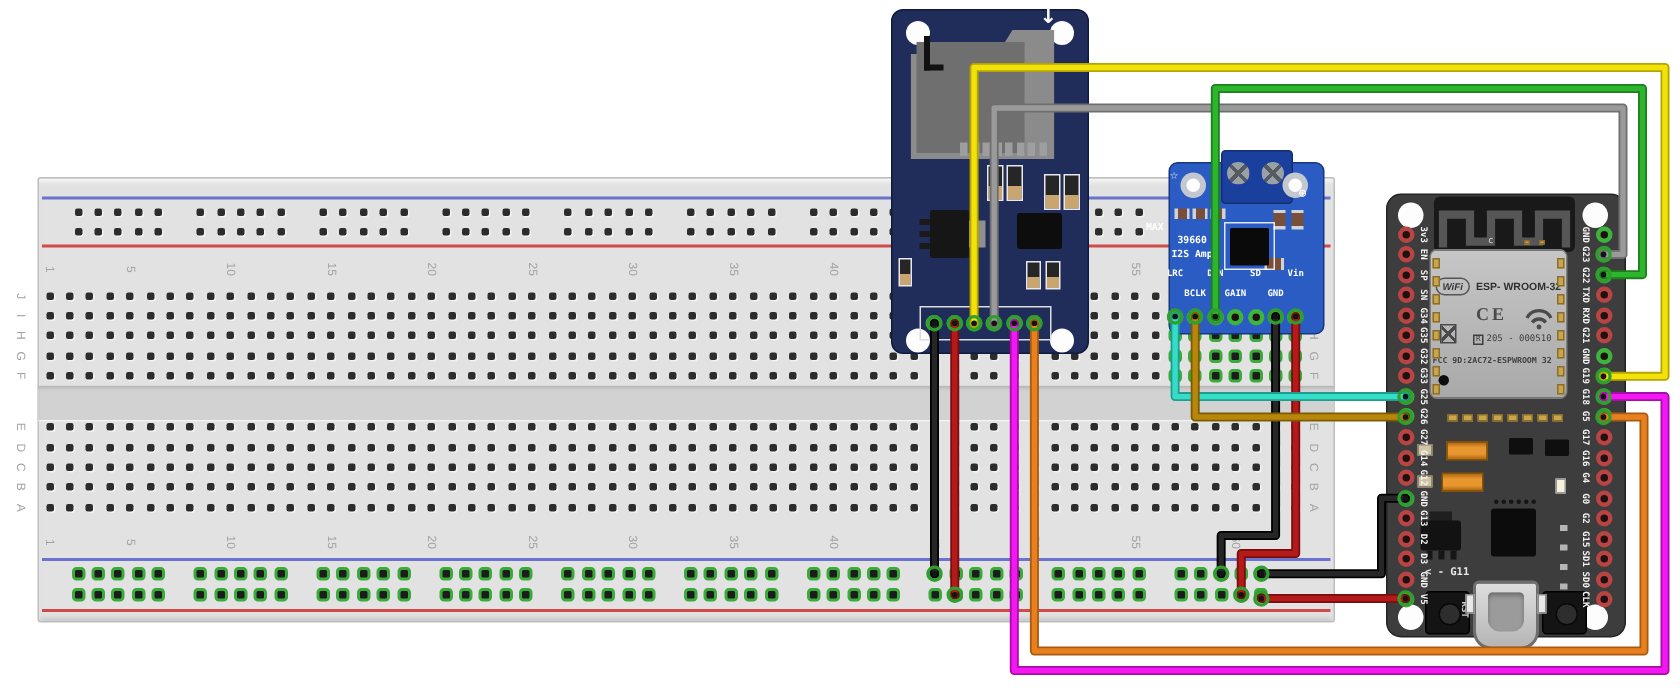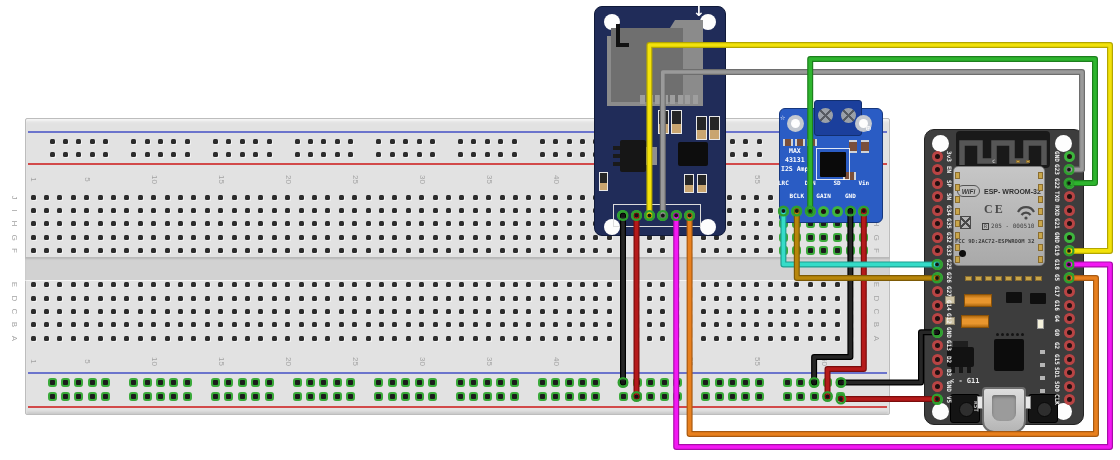--- a/index.html
+++ b/index.html
@@ -969,22 +969,22 @@
   <div class="mhole" style="left:859px;top:119px;width:9px;height:9px;z-index:2;"></div>
   <div class="silk" style="left:780px;top:112px;font-size:9px;z-index:2;">☆</div>
   <div class="silk" style="left:793px;top:120px;font-size:8px;z-index:2;">⊖</div>
   <div class="silk" style="left:866px;top:124px;font-size:8px;z-index:2;">⊕</div>
   <div class="passive" style="left:783px;top:139px;width:10px;height:7px;z-index:2;"></div>
   <div class="passive" style="left:795px;top:139px;width:10px;height:7px;z-index:2;"></div>
   <div class="passive" style="left:807px;top:139px;width:10px;height:7px;z-index:2;"></div>
   <div class="passive-v" style="left:849px;top:140px;width:8px;height:13px;z-index:2;"></div>
   <div class="passive-v" style="left:861px;top:140px;width:8px;height:13px;z-index:2;"></div>
   <div class="passive" style="left:843px;top:172px;width:13px;height:8px;z-index:2;"></div>
-  <div class="silk" style="left:789px;top:147px;z-index:2;">MAX</div>
-  <div class="silk" style="left:785px;top:156px;z-index:2;">43131</div>
+  <div class="silk" style="left:764px;top:147px;z-index:2;">MAX</div>
+  <div class="silk" style="left:785px;top:156px;z-index:2;">39660</div>
   <div class="silk" style="left:781px;top:165px;z-index:2;">I2S Amp</div>
   <div style="position:absolute;left:816px;top:148px;width:34px;height:32px;border:1px solid rgba(255,255,255,0.85);box-sizing:border-box;z-index:2;"></div>
   <div style="position:absolute;left:820px;top:152px;width:26px;height:25px;background:#0a0a0a;border-radius:1px;z-index:2;"></div>
   <div id="amp-labels" style="position:absolute;z-index:2;">
       <div style="position: absolute; left: 771.4px; top: 179px; width: 24px; text-align: center; color: rgb(255, 255, 255); font: bold 6px &quot;DejaVu Sans Mono&quot;, monospace; white-space: nowrap;">LRC</div>
       <div style="position: absolute; left: 798.2px; top: 179px; width: 24px; text-align: center; color: rgb(255, 255, 255); font: bold 6px &quot;DejaVu Sans Mono&quot;, monospace; white-space: nowrap;">DIN</div>
       <div style="position: absolute; left: 825px; top: 179px; width: 24px; text-align: center; color: rgb(255, 255, 255); font: bold 6px &quot;DejaVu Sans Mono&quot;, monospace; white-space: nowrap;">SD</div>
       <div style="position: absolute; left: 851.8px; top: 179px; width: 24px; text-align: center; color: rgb(255, 255, 255); font: bold 6px &quot;DejaVu Sans Mono&quot;, monospace; white-space: nowrap;">Vin</div>
       <div style="position: absolute; left: 784.8px; top: 192px; width: 24px; text-align: center; color: rgb(255, 255, 255); font: bold 6px &quot;DejaVu Sans Mono&quot;, monospace; white-space: nowrap;">BCLK</div>
       <div style="position: absolute; left: 811.6px; top: 192px; width: 24px; text-align: center; color: rgb(255, 255, 255); font: bold 6px &quot;DejaVu Sans Mono&quot;, monospace; white-space: nowrap;">GAIN</div>

